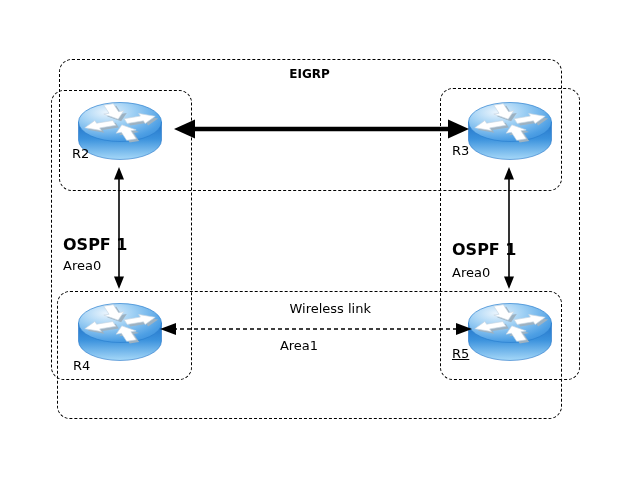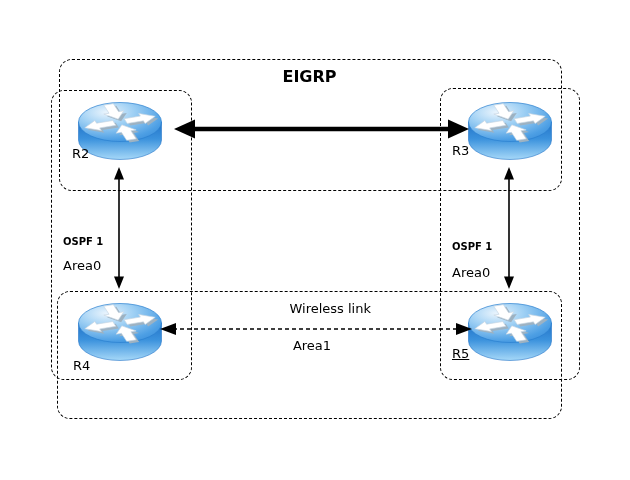--- a/index.html
+++ b/index.html
@@ -18,22 +18,22 @@
     z-index:1;
   }
   .lbl{
     position:absolute;
     color:#000;
     font-size:13px;
     line-height:1.1;
     white-space:nowrap;
     z-index:5;
   }
-  .lbl.bold{font-weight:bold;font-size:10px;}
-  .lbl.title{font-weight:bold;font-size:16px;}
+  .lbl.bold{font-weight:bold;font-size:16px;}
+  .lbl.title{font-weight:bold;font-size:12px;}
   .lbl.center{text-align:center;}
   .router{
     position:absolute;
     width:84px;height:58px;
     z-index:3;
   }
   #links-layer{
     position:absolute;left:0;top:0;
     width:630px;height:480px;
     z-index:4;
@@ -87,21 +87,21 @@
 
   <div class="lbl title center" style="left:59px;top:68px;width:501px;">EIGRP</div>
 
   <div class="lbl bold" style="left:63px;top:236px;">OSPF 1</div>
   <div class="lbl" style="left:63px;top:259px;">Area0</div>
 
   <div class="lbl bold" style="left:452px;top:241px;">OSPF 1</div>
   <div class="lbl" style="left:452px;top:266px;">Area0</div>
 
   <div class="lbl center" style="left:251px;top:302px;width:120px;text-align:right;">Wireless link</div>
-  <div class="lbl center" style="left:252px;top:339px;width:120px;">Area1</div>
+  <div class="lbl center" style="left:239px;top:339px;width:120px;">Area1</div>
 
   <svg class="router" style="left:78px;top:102px;" viewBox="0 0 84 58">
       <use href="#routerShape"></use>
     </svg>
   <svg class="router" style="left:468px;top:102px;" viewBox="0 0 84 58">
       <use href="#routerShape"></use>
     </svg>
   <svg class="router" style="left:78px;top:303px;" viewBox="0 0 84 58">
       <use href="#routerShape"></use>
     </svg>

